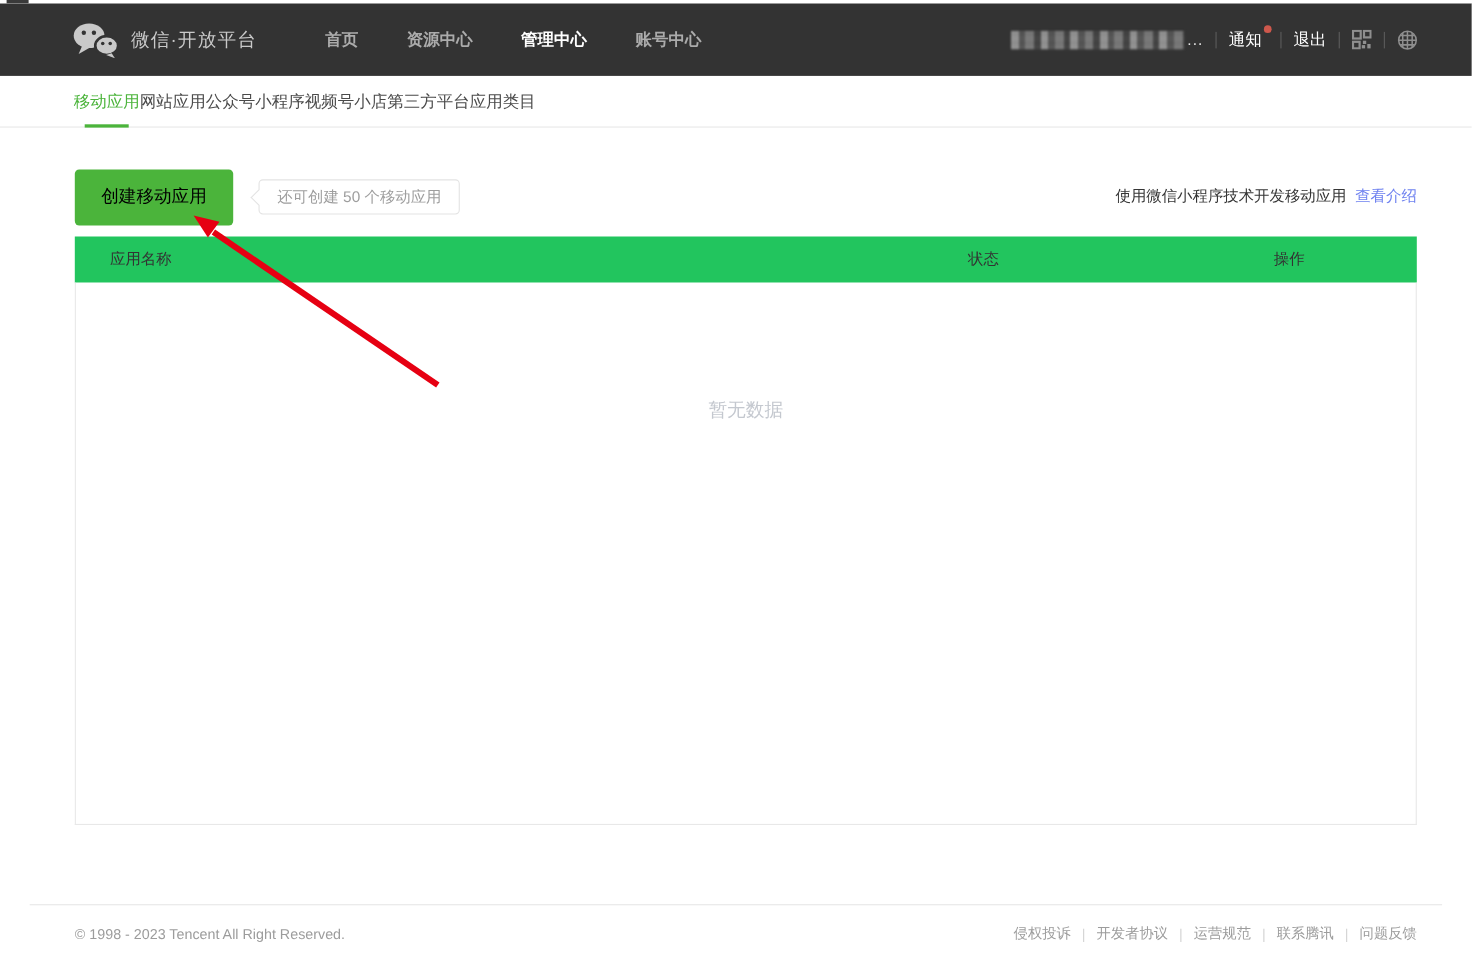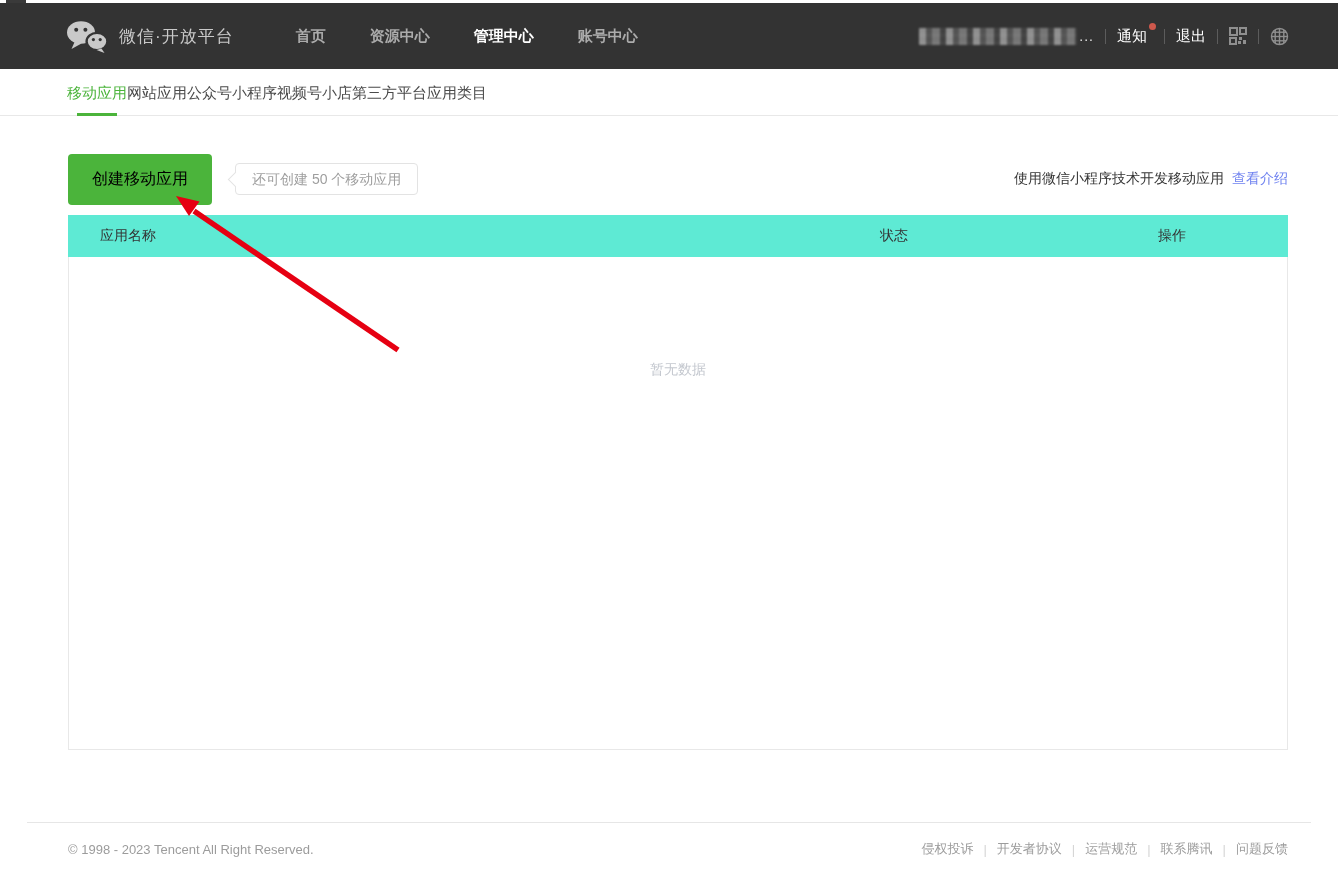--- a/index.html
+++ b/index.html
@@ -75,29 +75,29 @@
   .quota-tip::before {
     content: ""; position: absolute; left: -6px; top: 10px; width: 10px; height: 10px;
     background: #ffffff; border-left: 1px solid #e3e3e3; border-bottom: 1px solid #e3e3e3;
     transform: rotate(45deg);
   }
   .promo { margin-left: auto; font-size: 14px; color: #353535; white-space: nowrap; }
   .promo-link { color: #6f82f0; margin-left: 4px; }
 
   
   .app-table { margin-top: 19px; }
-  .thead { display: flex; height: 42px; align-items: center; background: #5eead4; font-size: 14px; color: #333333; }
+  .thead { display: flex; height: 42px; align-items: center; background: #22c55e; font-size: 14px; color: #333333; }
   .col-name { flex: 1; padding-left: 32px; }
   .col-status { width: 278px; }
   .col-action { width: 130px; }
   .tbody {
     height: 493px; border: 1px solid #e8e8e8; border-top: none;
     text-align: center; background: #ffffff;
   }
-  .empty-text { padding-top: 104px; color: #c4c8cf; font-size: 14px; }
+  .empty-text { padding-top: 104px; color: #c4c8cf; font-size: 17px; }
 
   
   .footer-divider { margin: 72px 27px 0 27px; border: none; border-top: 1px solid #e6e6e6; }
   .page-footer {
     margin: 17px 50px 0 68px; display: flex; align-items: center; justify-content: space-between;
     font-size: 13px; color: #9c9c9c;
   }
   .footer-links { display: flex; align-items: center; gap: 10px; font-size: 13px; }
   .footer-link { color: #9c9c9c; }
   .sep { color: #d5d5d5; }

